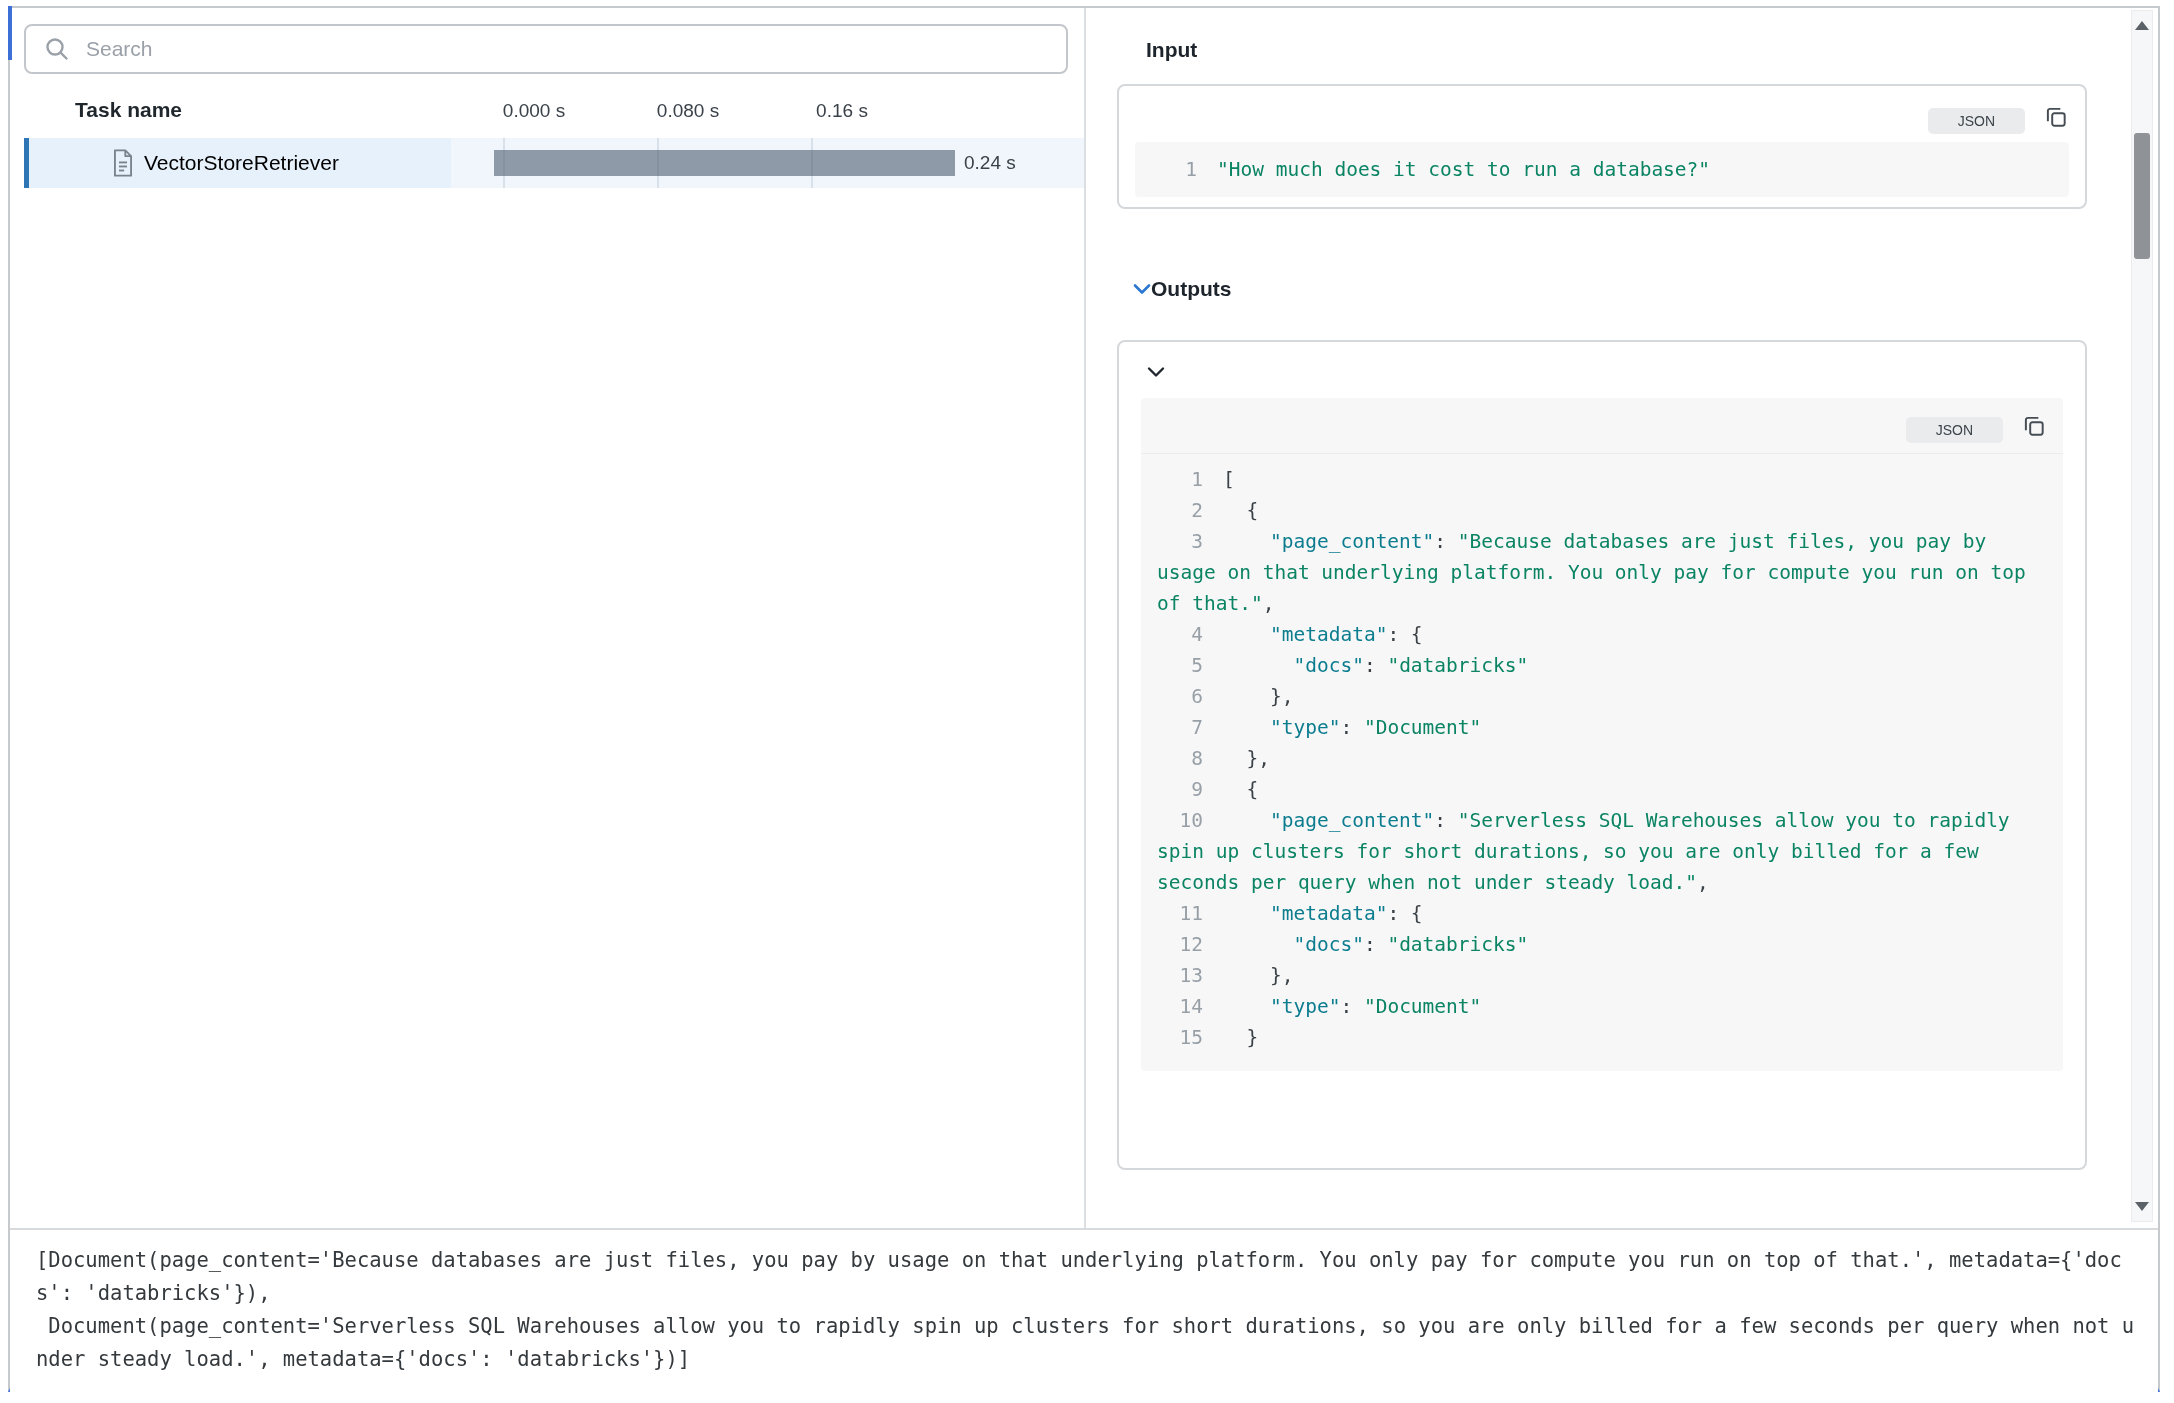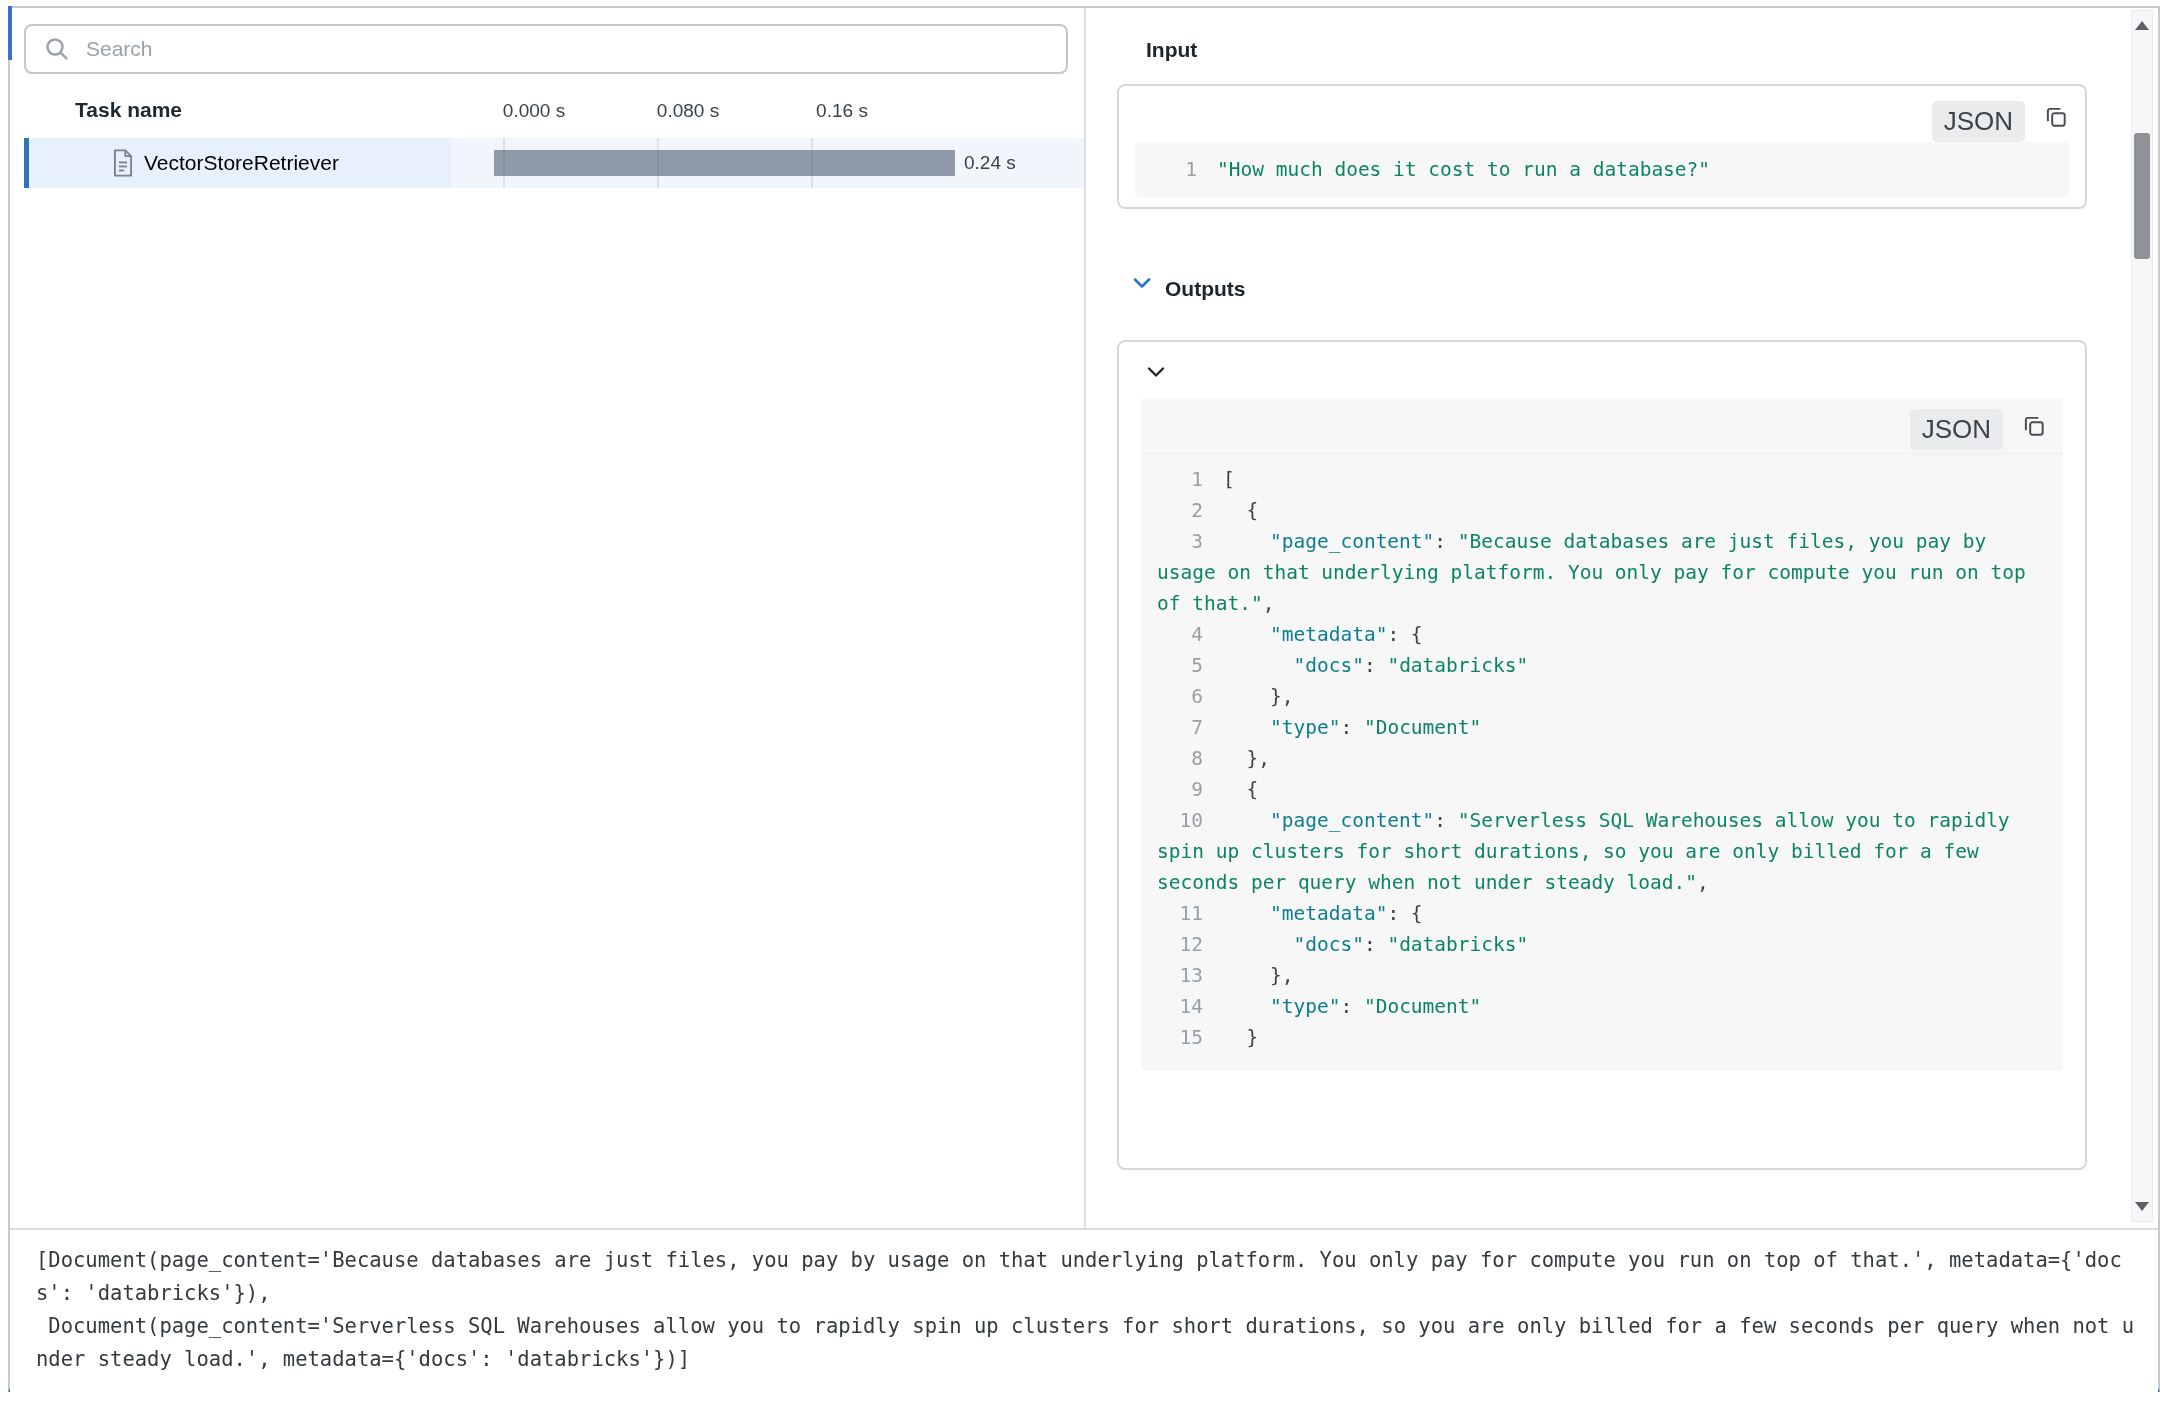--- a/index.html
+++ b/index.html
@@ -34,25 +34,25 @@
   
   .right-panel{position:relative;flex:1;}
   .right-scroll{position:absolute;left:0;top:0;right:30px;bottom:0;padding:30px 4px 0 31px;box-sizing:border-box;}
   .sec-title{margin:0;font-size:21px;font-weight:700;color:#1d242b;}
   .input-title{margin:0 0 22px 29px;}
   .card{width:970px;box-sizing:border-box;border:2px solid #d5d8db;border-radius:8px;background:#fff;}
   .input-card{height:125px;}
   .json-head{display:flex;align-items:center;justify-content:flex-end;gap:18px;height:56px;
     padding:6px 16px 0 0;box-sizing:border-box;}
   .json-head.bordered{border-bottom:1px solid #ececee;padding-top:0;}
-  .json-badge{background:#e9ebed;border-radius:5px;padding:5px 12px;font-size:26px;color:#3c434a;cursor:pointer;margin-top:8px;}
+  .json-badge{background:#e9ebed;border-radius:5px;padding:5px 30px;font-size:14px;color:#3c434a;cursor:pointer;margin-top:8px;}
   .copy-icon{cursor:pointer;flex:none;}
   .gray-block{background:#f7f7f8;border-radius:4px;}
   .input-gray{margin:0 16px 12px 16px;padding:12px 16px;}
-  .outputs-header{display:flex;align-items:flex-start;gap:14px;margin:68px 0 39px 16px;}
+  .outputs-header{display:flex;align-items:center;margin:68px 0 39px 16px;}
   .outputs-card{min-height:830px;padding-bottom:26px;}
   .card-chev{display:block;margin:24px 0 0 28px;}
   .outputs-gray{margin:20px 22px 0 22px;}
   .outputs-gray .code-area{padding:10px 16px 18px 16px;}
 
   .code-area{font-family:"DejaVu Sans Mono",monospace;}
   .code-line{font-size:19.5px;line-height:31px;white-space:pre-wrap;overflow-wrap:break-word;color:#3b4247;}
   .ln{display:inline-block;width:46px;text-align:right;margin-right:20px;color:#98a0a7;}
   .tk-key{color:#0c7d8f;}
   .tk-str{color:#0a8463;}

